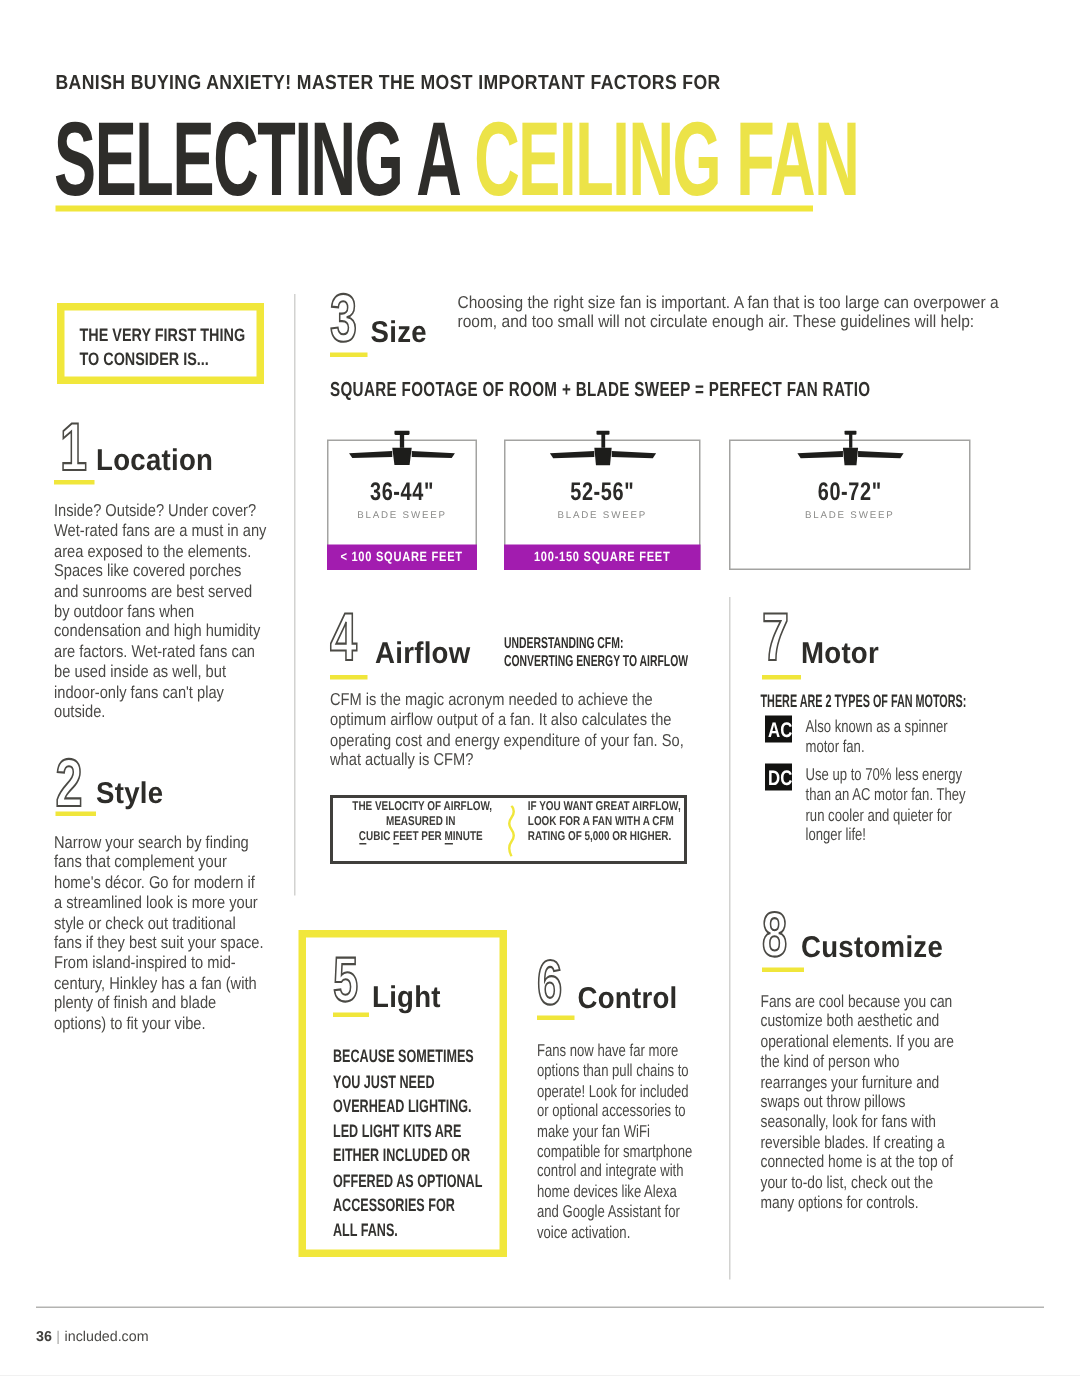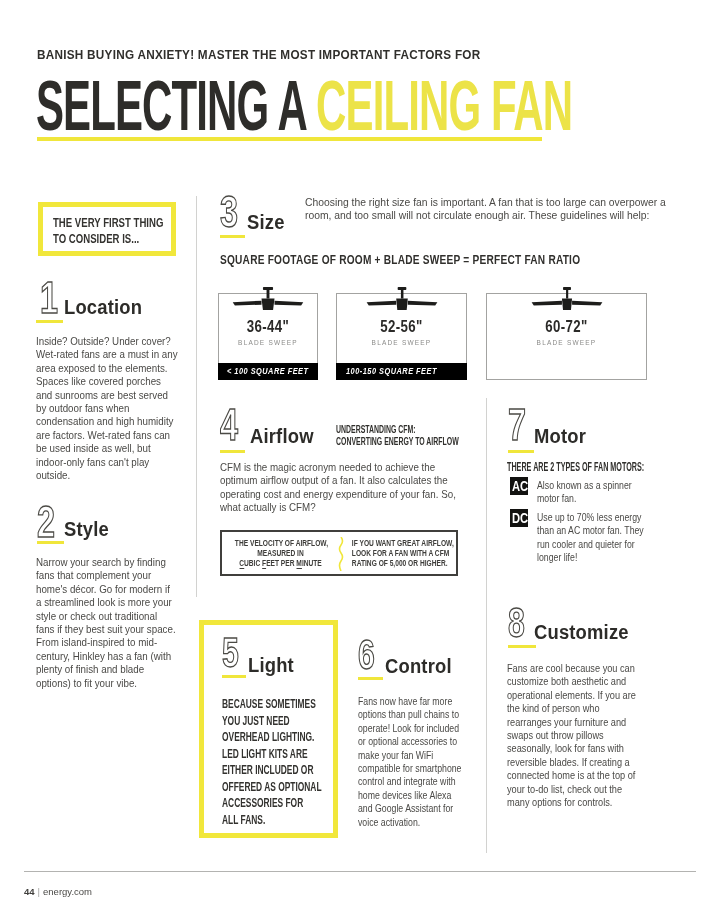--- a/index.html
+++ b/index.html
@@ -61,30 +61,30 @@
   .card .icon-wrap { text-align:center; margin-top:-7px; }
   .card svg { display:inline-block; }
   .card .sweep {
     text-align:center; font-size:17px; font-weight:700; color:#2b2a28;
     transform:scaleX(0.78); margin-top:1px; line-height:1; letter-spacing:0.5px;
   }
   .card .sweep-label {
     text-align:center; font-size:6.5px; letter-spacing:1.2px; color:#8b8b89; margin-top:4px;
   }
   .card .bar {
-    position:absolute; left:-1px; right:-1px; bottom:-1px; height:17px; background:#000000;
+    position:absolute; left:-1px; right:-1px; bottom:-1px; height:17px; background:#a21caf;
     color:#fff; font-size:9px; font-weight:700; letter-spacing:0.6px;
-    text-align:left; line-height:17px; transform-origin:center;font-style:italic;
+    text-align:center; line-height:17px; transform-origin:center;
   }
   .card .bar span { display:inline-block; transform:scaleX(0.82); }
 
   
   .cfm-box {
     box-sizing:border-box; border:2px solid #403f3c; width:238px; height:46px;
-    display:flex; align-items:center;
+    display:flex; align-items:flex-start;
   }
   .cfm-cell {
     width:50%; text-align:center; font-size:8.5px; font-weight:700; color:#3e3d3a;
     line-height:10px; transform:scaleX(0.78); transform-origin:center; white-space:nowrap;
   }
   .cfm-cell .ul { border-bottom:1.5px solid #3e3d3a; }
   .cfm-banner {
     box-sizing:border-box; border:2px solid #403f3c; width:238px; height:19px;
     text-align:center; font-size:8.5px; font-weight:700; color:#3e3d3a; line-height:15.5px;
     white-space:nowrap;
@@ -245,16 +245,16 @@
   <div class="abs badge" style="left:510px; top:509px;"><span>DC</span></div>
   <div class="abs body-text sx76" style="left:537px; top:511px; width:142px;">Use up to 70% less energy than an AC motor fan. They run cooler and quieter for longer life!</div>
 
   <div class="abs num num-42" style="left:508px; top:602px;">8</div>
   <div class="abs yline" style="left:508px; top:645px; width:28px;"></div>
   <div class="abs h2" style="left:534px; top:622px;">Customize</div>
   <div class="abs body-text sx80" style="left:507px; top:662px; width:170px;">Fans are cool because you can customize both aesthetic and operational elements. If you are the kind of person who rearranges your furniture and swaps out throw pillows seasonally, look for fans with reversible blades. If creating a connected home is at the top of your to-do list, check out the many options for controls.</div>
 
   <div class="abs footer-rule" style="left:24px; top:871px; width:672px;"></div>
   <div class="abs footer-text" style="left:24px; top:886px;">
-    <span class="pg">44</span><span class="sep">|</span><span>energy.com</span>
+    <span class="pg">36</span><span class="sep">|</span><span>included.com</span>
   </div>
 
 </div>
 
 </body></html>

